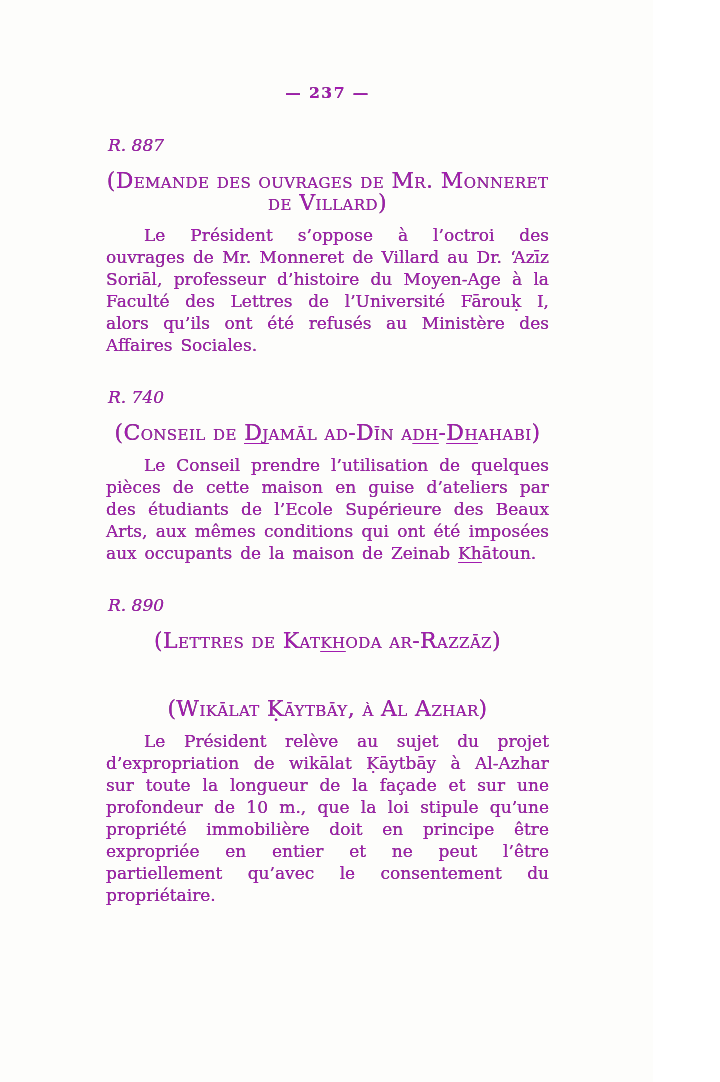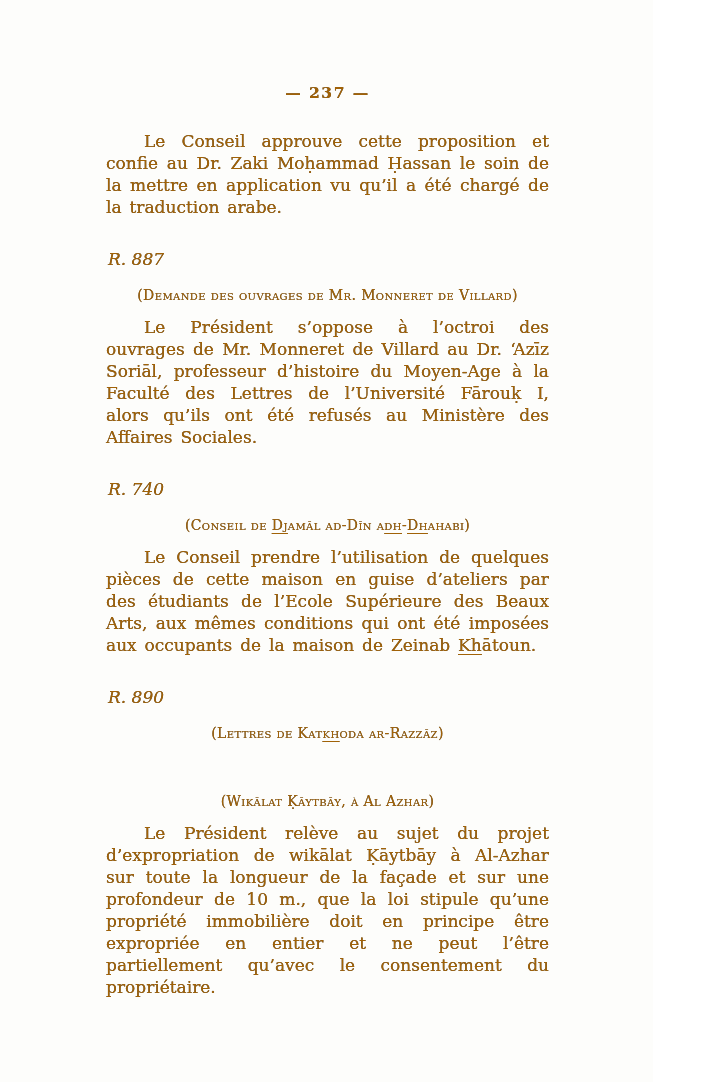--- a/index.html
+++ b/index.html
@@ -6,21 +6,21 @@
     margin: 0;
     padding: 0;
     background: #ffffff;
   }
   .page {
     position: relative;
     width: 653px;
     height: 1082px;
     box-sizing: border-box;
     background: #fdfdfb;
-    color: #a16207;
+    color: #a21caf;
     font-family: "DejaVu Serif", "Liberation Serif", serif;
     font-size: 17px;
     line-height: 22px;
     padding: 82px 104px 0 106px;
     overflow: hidden;
     text-shadow: 0 0 0.35px rgba(20, 18, 16, 0.75);
   }
   .page-number {
     text-align: center;
     font-weight: bold;
@@ -47,37 +47,36 @@
     margin: 0 0 14px 0;
     font-style: italic;
     font-size: 17px;
     text-indent: 2px;
   }
   .section-title {
     margin: 0 0 10px 0;
     text-align: center;
     font-variant: small-caps;
     font-weight: normal;
-    font-size: 14px;
+    font-size: 22px;
     letter-spacing: 0.4px;
   }
   .u {
     text-decoration: underline;
     text-underline-offset: 3px;
     text-decoration-thickness: 1px;
   }
 </style>
 </head>
 <body>
 
 <div class="page">
 
   <div class="page-number">— 237 —</div>
 
-  <p class="para"><span>Le Conseil approuve cette proposition et confie au Dr. Zaki Moḥammad Ḥassan le soin de la mettre en application vu qu’il a été chargé de la traduction arabe.</span></p>
 
   <section class="section">
     <p class="section-number">R. 887</p>
     <h2 class="section-title"><span>(Demande des ouvrages de Mr. Monneret de Villard)</span></h2>
     <p class="para"><span>Le Président s’oppose à l’octroi des ouvrages de Mr. Monneret de Villard au Dr. ‘Azīz Soriāl, professeur d’histoire du Moyen-Age à la Faculté des Lettres de l’Université Fārouḳ I, alors qu’ils ont été refusés au Ministère des Affaires Sociales.</span></p>
   </section>
 
   <section class="section">
     <p class="section-number">R. 740</p>
     <h2 class="section-title"><span>(Conseil de </span><span class="u">Dj</span><span>amāl ad-Dīn a</span><span class="u">dh</span><span>-</span><span class="u">Dh</span><span>ahabi)</span></h2>

